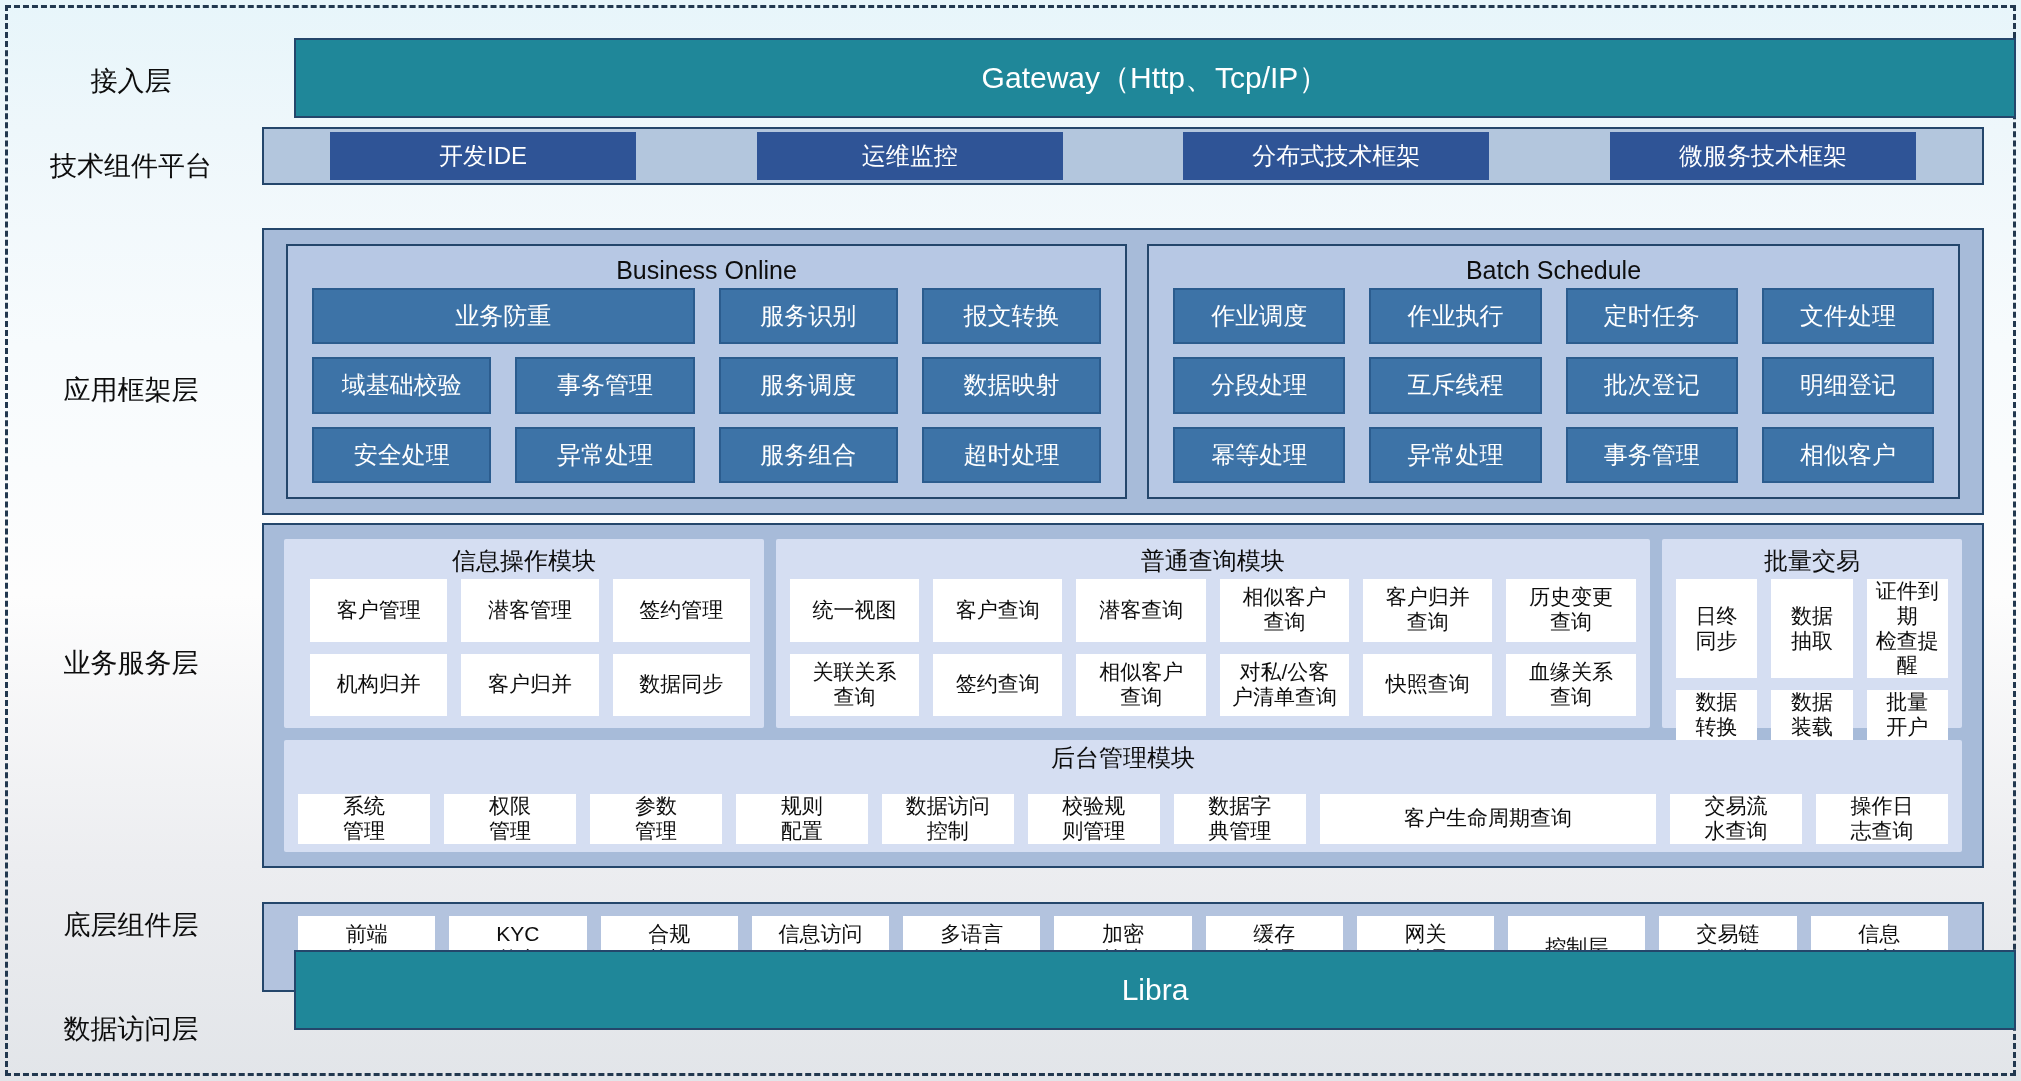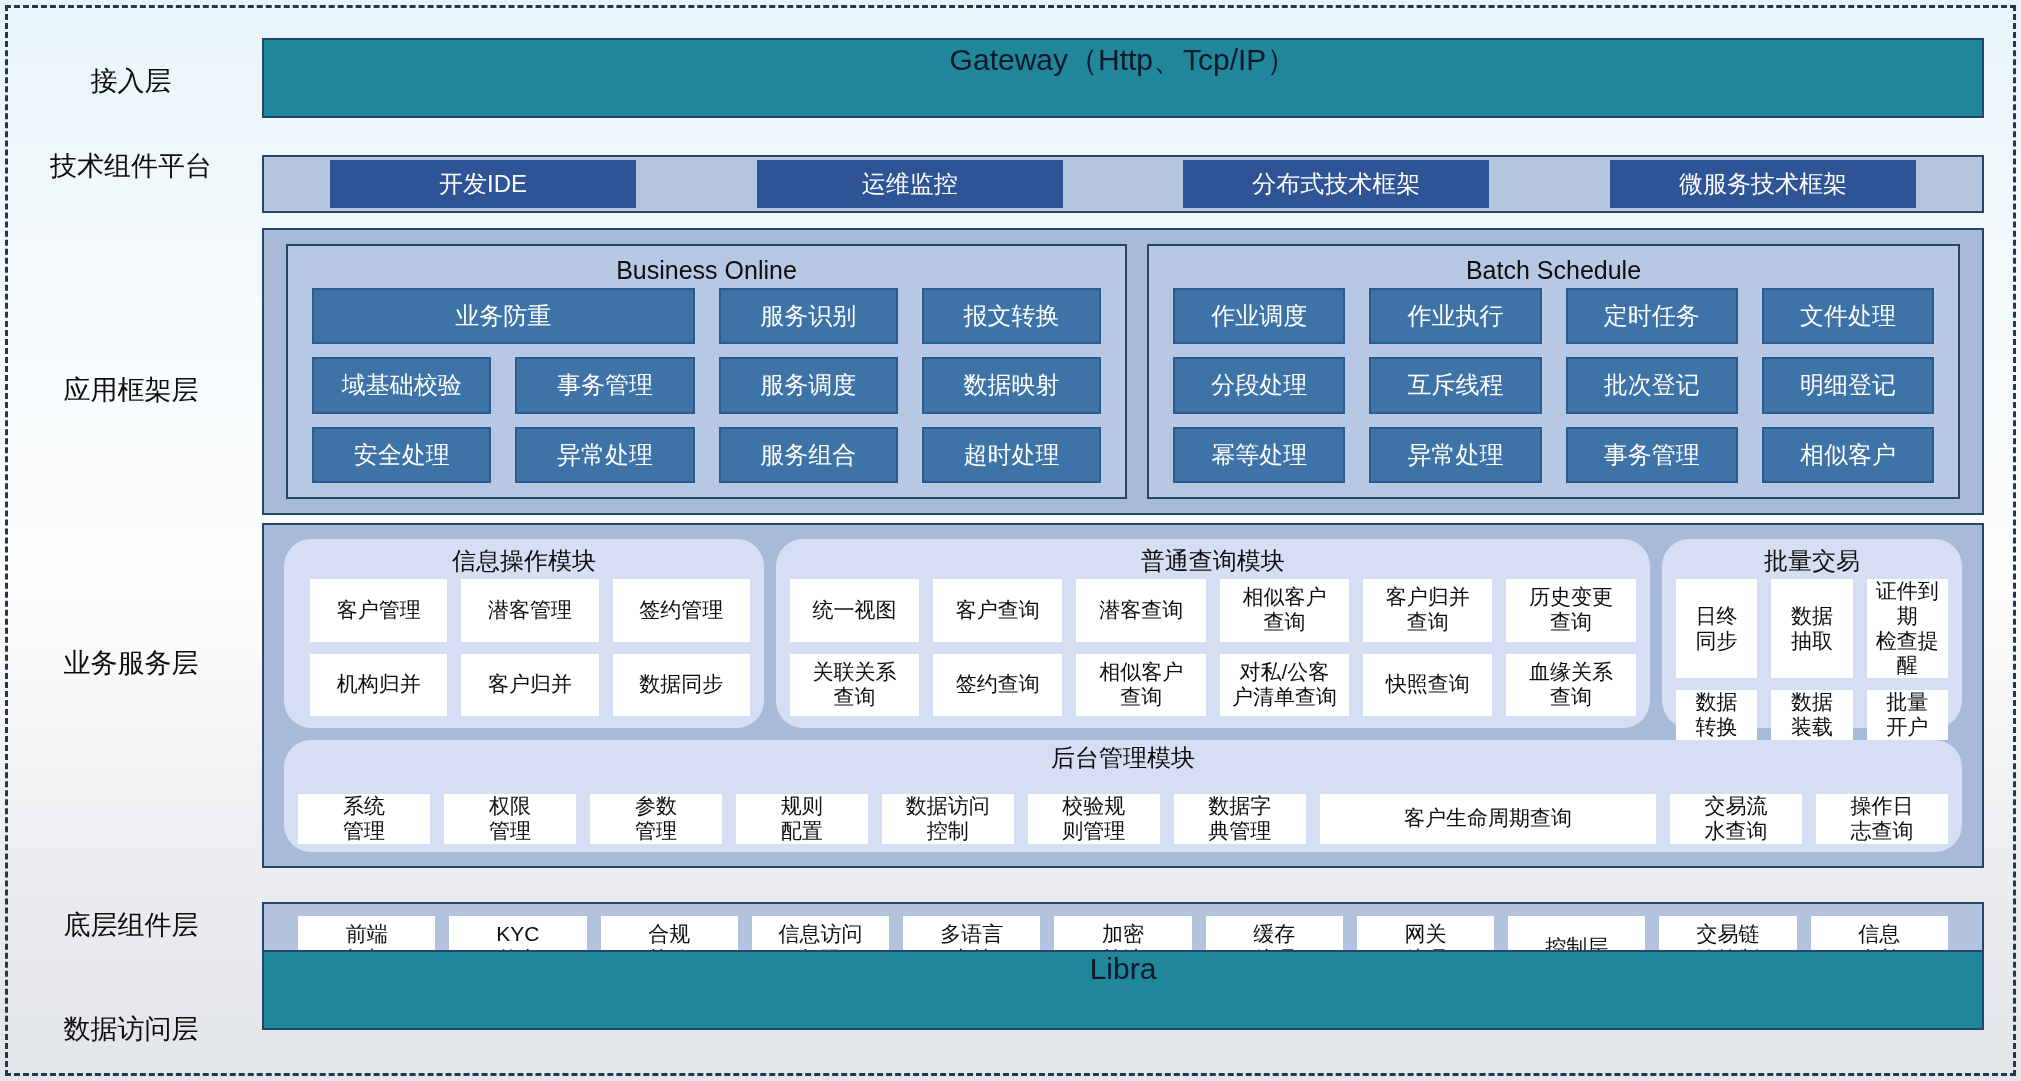--- a/index.html
+++ b/index.html
@@ -17,32 +17,31 @@
     pointer-events:none;
   }
   .layer-label{
     position:absolute;left:0;width:262px;
     text-align:center;font-size:27px;color:#0d0d0d;
   }
   .abs-band{position:absolute;left:262px;width:1722px;box-sizing:border-box;}
   
   .teal-bar{
     background:#1f8799;border:2px solid #24466b;
-    display:flex;justify-content:center;
-    color:#0f172a;font-size:30px;
+    display:flex;align-items:center;justify-content:center;
+    color:#ffffff;font-size:30px;margin-left:32px;
   }
   #gateway{top:38px;height:80px;}
   #libra{top:950px;height:80px;}
   
   .tech-band{
     top:127px;height:58px;
     background:#b3c6dd;border:2px solid #24466b;
     display:flex;align-items:center;justify-content:space-between;
     padding:0 66px;
-    margin-top:28px;
   }
   .tech-btn{
     width:306px;height:48px;background:#2f5496;
     color:#fff;font-size:24px;
     display:flex;align-items:center;justify-content:center;
     white-space:pre-line;text-align:center;
   }
   
   .app-frame{
     top:228px;height:287px;
@@ -72,21 +71,21 @@
   .steel-btn.span2{grid-column:span 2;}
   
   .biz-service{
     top:523px;height:345px;
     background:#a7bbd9;border:2px solid #24466b;
     display:flex;flex-direction:column;gap:12px;
     padding:14px 20px;
   }
   .biz-top{display:flex;gap:12px;flex:1;min-height:0;}
   .module-card{
-    background:#d5def2;border-radius:27px;
+    background:#d5def2;border-radius:2px;
     display:flex;flex-direction:column;
     padding:4px 14px 12px 14px;box-sizing:border-box;
   }
   .m-info{flex:478;}
   .m-query{flex:895;}
   .m-batch{flex:288;}
   .module-title{
     height:36px;display:flex;align-items:center;justify-content:center;
     font-size:24px;color:#0d0d0d;
   }

